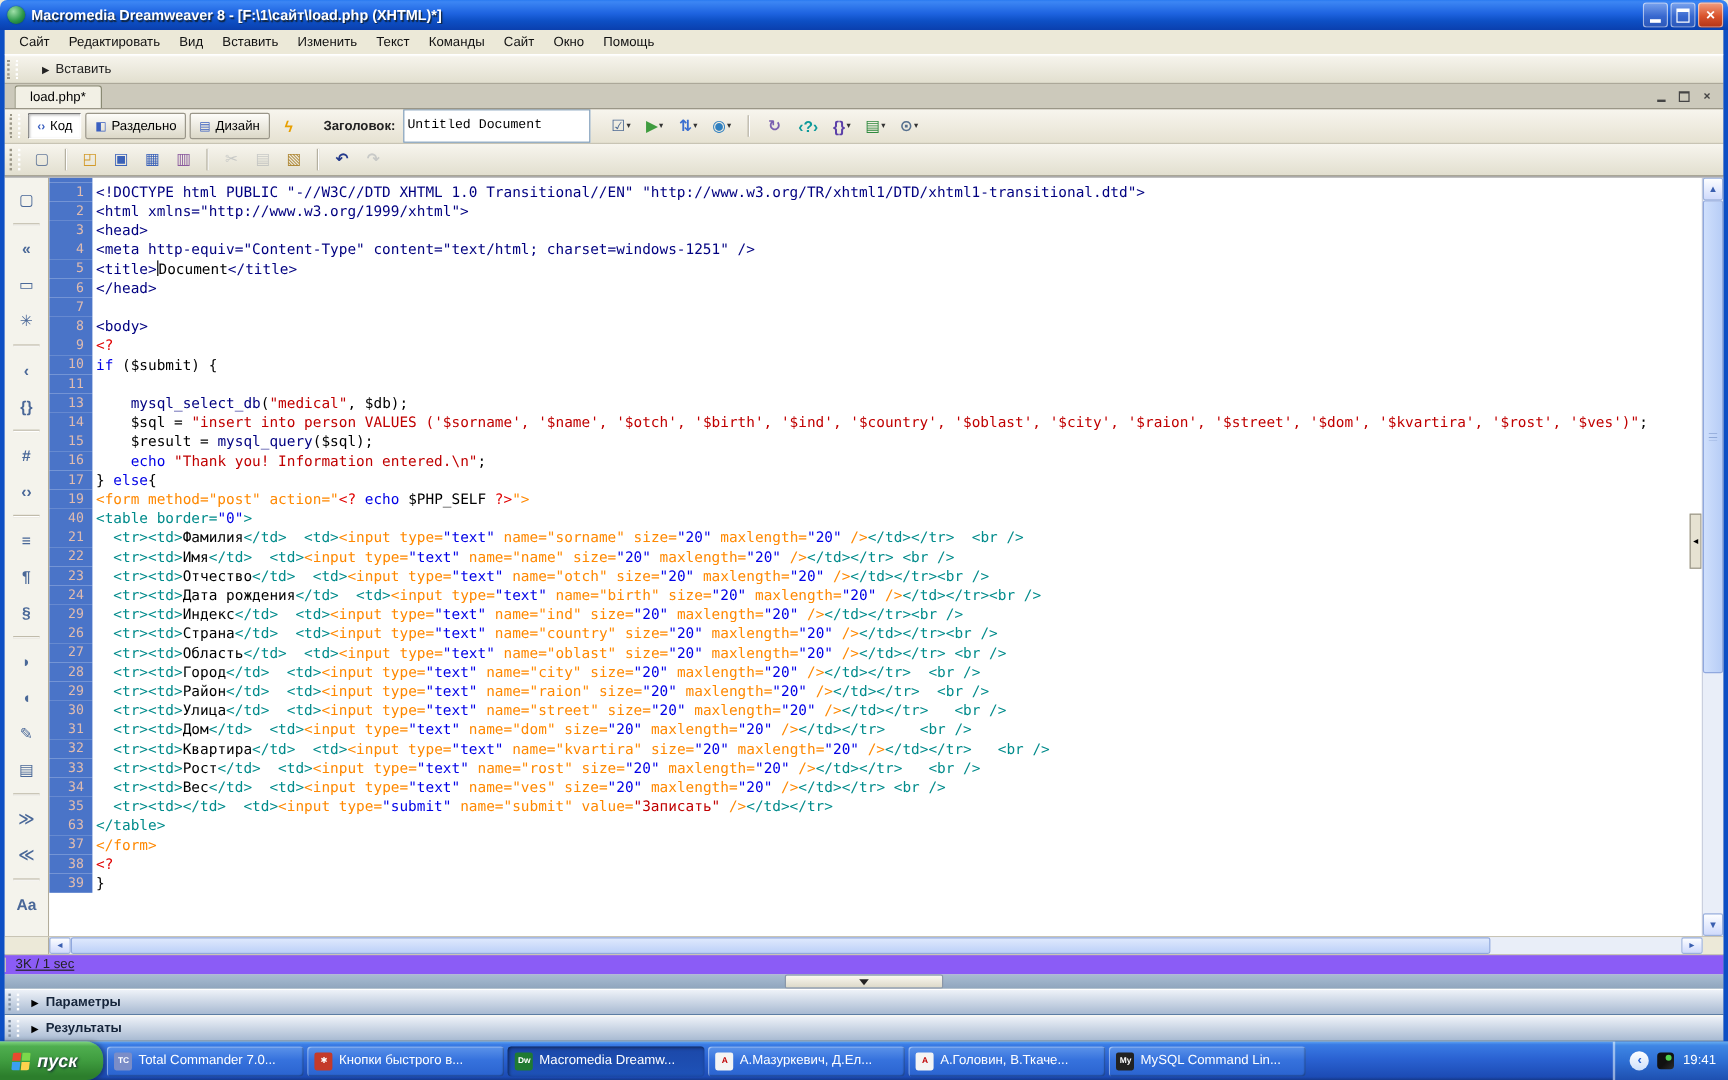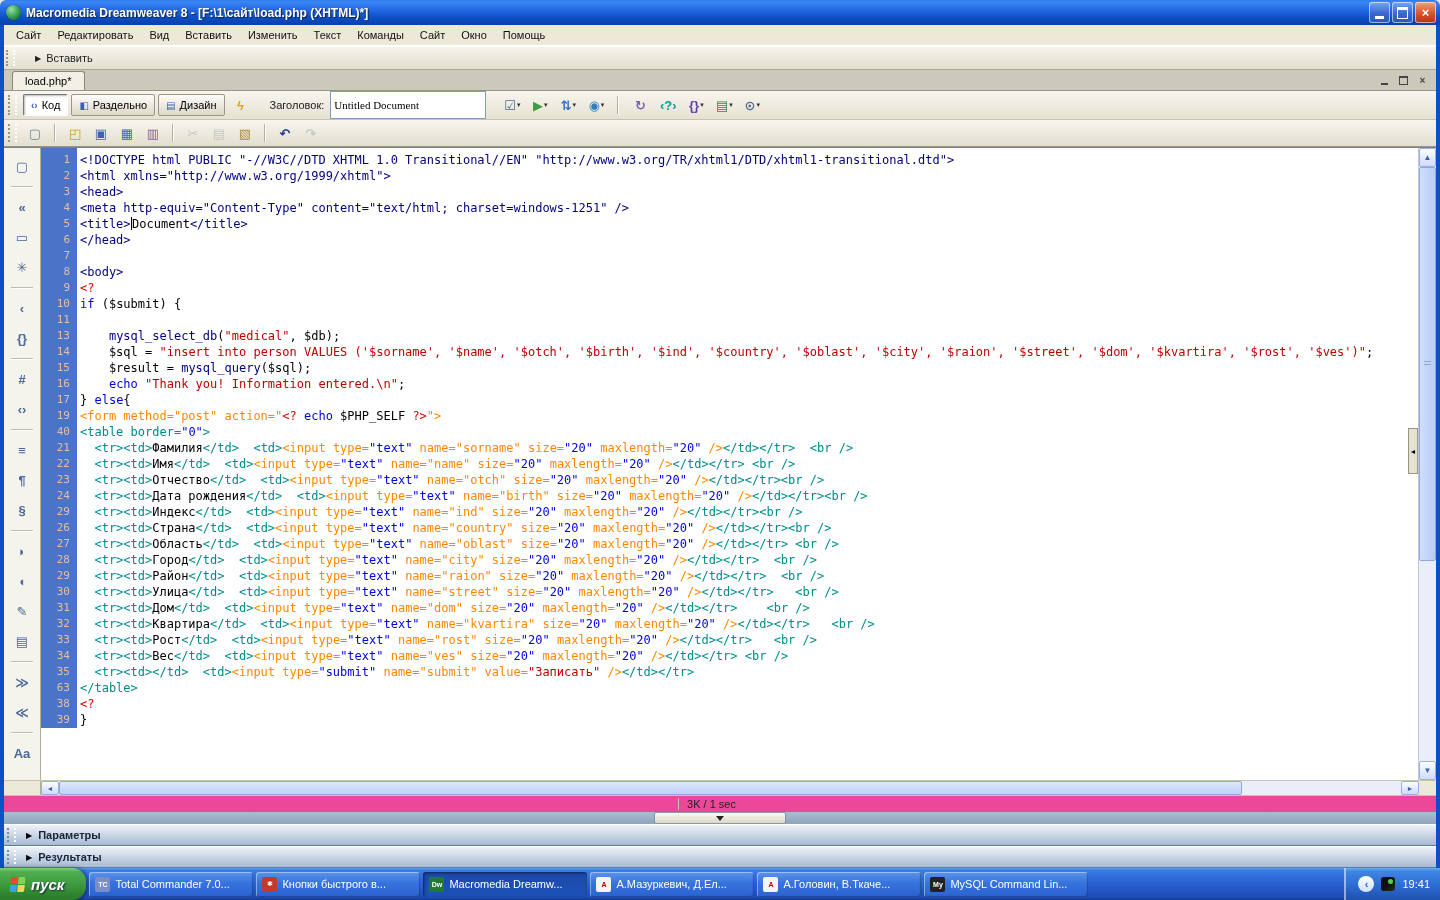--- a/index.html
+++ b/index.html
@@ -37,22 +37,22 @@
   .g-min2{width:7px;height:2px;background:#444;margin-top:7px;}
   .g-box2{width:7px;height:6px;border:1px solid #444;border-top-width:2px;}
   
   .doctb{height:28px;display:flex;align-items:center;background:linear-gradient(#f7f5ee,#e6e2d2);
     border-bottom:1px solid #c8c4b4;padding-left:2px;gap:2px;}
   .viewbtn{height:20px;display:flex;align-items:center;gap:4px;padding:0 7px;margin-right:1px;
     background:linear-gradient(#fdfcf9,#dcd8c8);border:1px solid #9a9689;border-radius:2px;color:#000;}
   .viewbtn.pressed{background:#fff;border-color:#777 #fff #fff #777;box-shadow:inset 1px 1px 2px #bbb;}
   .vicon{font-size:10px;font-weight:bold;color:#3a5fc0;}
   .tbtn{width:24px;height:20px;display:flex;align-items:center;justify-content:center;border:1px solid transparent;border-radius:2px;}
-  .doctb label{margin:0 4px 0 14px;color:#222;}
-  .titleinput{width:148px;height:16px;border:1px solid #7f9db9;font-family:Liberation Serif, serif;
+  .doctb label{margin:0 4px 0 14px;color:#222;font-weight:bold;}
+  .titleinput{width:148px;height:16px;border:1px solid #7f9db9;font-family:Liberation Mono, monospace;
     font-size:11px;padding:5px 3px;background:#fff;color:#000;}
   .tbicons{display:flex;align-items:center;margin-left:12px;gap:4px;}
   .icbtn{height:20px;min-width:24px;display:flex;align-items:center;justify-content:center;gap:1px;
     font-size:13px;font-weight:bold;border-radius:2px;}
   .icbtn .arr{font-size:7px;color:#333;}
   .tbsep{width:1px;height:18px;background:#b4b0a0;border-right:1px solid #fff;margin:0 5px;}
   
   .stdtb{height:26px;display:flex;align-items:center;background:linear-gradient(#f7f5ee,#e2dfcf);
     border-bottom:1px solid #9a9687;padding-left:2px;gap:2px;}
   .icbtn.dim{opacity:.45;}
@@ -86,22 +86,22 @@
     background:repeating-linear-gradient(180deg,#8fa8d8 0 1px,transparent 1px 3px);}
   .hscrollrow{height:14px;display:flex;background:#e9eef8;border-top:1px solid #c8c4b4;}
   .corner36{width:36px;flex:0 0 36px;background:#ece9d8;border-right:1px solid #b2ac9a;}
   .corner17{width:17px;flex:0 0 17px;background:#ece9d8;}
   .hscroll{flex:1;display:flex;}
   .hscroll .sbtn{width:16px;height:12px;font-size:7px;}
   .htrack{flex:1;position:relative;background:#e9eef8;}
   .hthumb{position:absolute;left:0;top:0;height:12px;width:88%;background:linear-gradient(#dfe9fd,#bcd0f8);
     border:1px solid #90a8de;border-radius:2px;}
   
-  .statusbar{height:16px;background:#ec4899;border-top:1px solid #c8c4b4;display:flex;align-items:center;
-    justify-content:center;padding-right:18px;color:#222;}
+  .statusbar{height:16px;background:#8b5cf6;border-top:1px solid #c8c4b4;display:flex;align-items:center;
+    justify-content:flex-start;padding-right:18px;color:#222;text-decoration:underline;}
   .sizecell{padding:0 8px;border-left:1px solid #c8c4b4;}
   
   .splitter{height:12px;background:linear-gradient(#a9bcd2,#8fa5bd);display:flex;align-items:center;justify-content:center;}
   .splitgrab{width:130px;height:10px;background:linear-gradient(#faf8f0,#dcd8c8);border:1px solid #8a97a8;
     border-radius:2px;display:flex;align-items:center;justify-content:center;}
   .tri-dn{width:0;height:0;border-left:4px solid transparent;border-right:4px solid transparent;border-top:5px solid #222;}
   .panelbar{height:20px;display:flex;align-items:center;background:linear-gradient(#eef2f8,#a8bad2);
     border-top:1px solid #fff;border-bottom:1px solid #5c7da3;color:#15243a;font-weight:bold;}
   .panelbar .tri{margin:0 6px 0 10px;color:#000;}
   .pgrip{width:5px;height:70%;margin-left:3px;border-left:2px dotted #7c8ca0;border-right:2px dotted #fff;}
@@ -482,20 +482,24 @@
             </div>
             <div class="code-line">
               <span class="ln">35</span>
               <span class="lc"><span class="sg-t">  &lt;tr&gt;&lt;td&gt;&lt;/td&gt;  &lt;td&gt;</span><span class="sg-o">&lt;input type=</span><span class="sg-b">"submit"</span><span class="sg-o"> name="submit" value=</span><span class="sg-m">"Записать"</span><span class="sg-o"> /&gt;</span><span class="sg-t">&lt;/td&gt;&lt;/tr&gt;</span></span>
             </div>
             <div class="code-line">
               <span class="ln">63</span>
               <span class="lc"><span class="sg-t">&lt;/table&gt;</span></span>
             </div>
             <div class="code-line">
+              <span class="ln">37</span>
+              <span class="lc"><span class="sg-o">&lt;/form&gt;</span></span>
+            </div>
+            <div class="code-line">
               <span class="ln">38</span>
               <span class="lc"><span class="sg-r">&lt;?</span></span>
             </div>
             <div class="code-line">
               <span class="ln">39</span>
               <span class="lc"><span class="sg-k">}</span></span>
             </div>
           </div>
         <div class="dockgrab">◄</div>
       </div>

